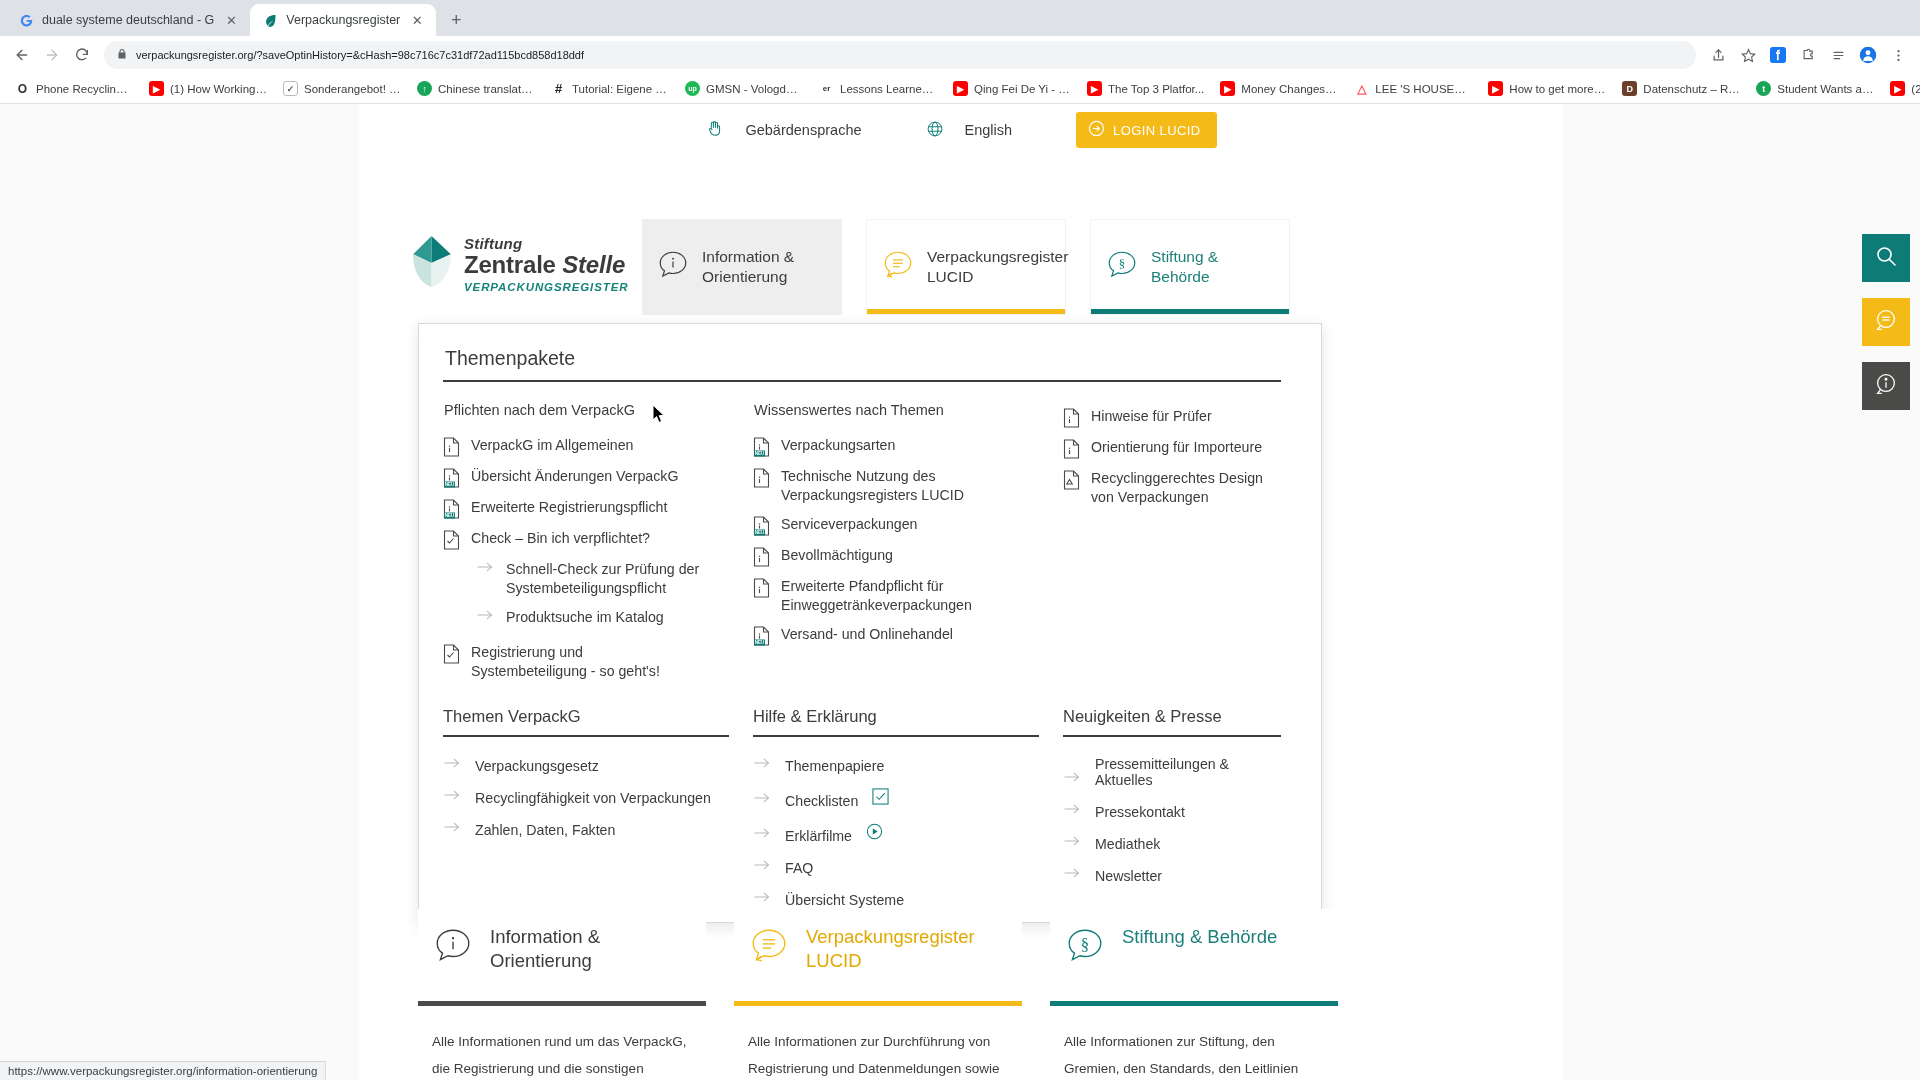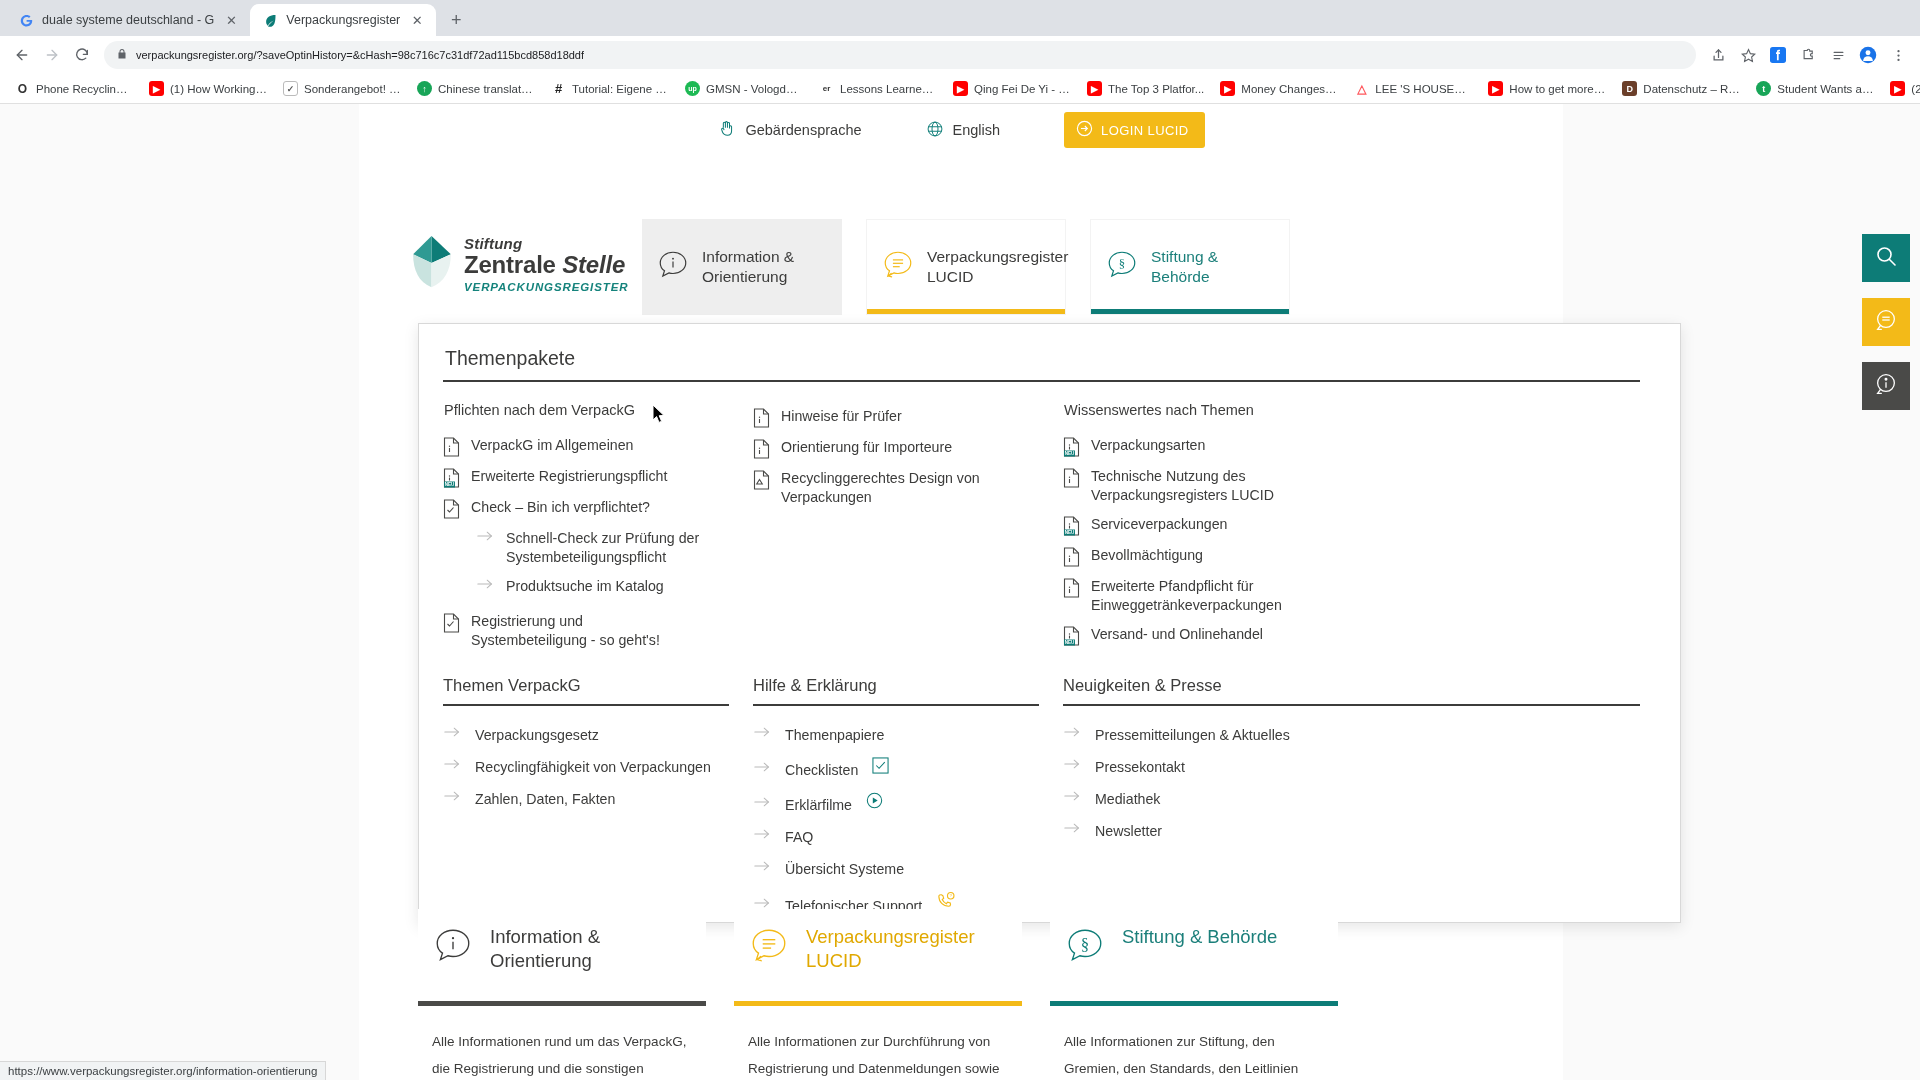--- a/index.html
+++ b/index.html
@@ -91,21 +91,21 @@
   }
   .gutter-l { position:absolute; left:0; top:0; width:359px; height:976px; background:#fafafa; }
   .gutter-r { position:absolute; left:1563px; top:0; width:357px; height:976px; background:#fafafa; }
 
   
   .utilrow {
     position: absolute; left: 359px; top: 8px; width: 1204px;
     display: flex; align-items: center; justify-content: center; gap: 64px;
   }
   .util-item {
-    display: flex; align-items: center; gap: 9px;
+    display: flex; align-items: center; gap: 21px;
     font-size: 14.5px; color: #3c3c3b;
   }
   .util-item svg { flex: none; }
   .login-btn {
     display: flex; align-items: center; gap: 8px;
     background: #f3ba18; color: #ffffff; font-size: 13px;
     padding: 8px 16px 8px 12px; border-radius: 3px;
     letter-spacing: .4px;
   }
 
@@ -129,21 +129,21 @@
   .navtab.t2 { background: #ffffff; border:1px solid #f3f3f3; }
   .navtab.t2 .nt-label { color: #3c3c3b; }
   .navtab.t3 { background: #ffffff; border:1px solid #f3f3f3; }
   .navtab.t3 .nt-label { color: #1b7f7a; }
   .navtab .underline { position: absolute; left: 0; right: 0; bottom: 0; height: 5px; }
   .navtab.t2 .underline { background: #f3ba18; }
   .navtab.t3 .underline { background: #0d7c77; }
 
   
   .mega {
-    position: absolute; left: 418px; top: 219px; width: 1263px; height: 600px;
+    position: absolute; left: 418px; top: 219px; width: 904px; height: 600px;
     background: #ffffff; border: 1px solid #d8d8d8;
     box-shadow: 0 4px 14px rgba(0,0,0,.10);
     padding: 23px 40px 0 24px;
   }
   .mega-title { font-size: 19.5px; color: #3c3c3b; font-weight: 400; padding-left: 2px; }
   .rule { height: 2px; background: #3c3c3b; margin-top: 10px; }
   .rule.thin { height: 1.5px; }
 
   .grid3 { display: grid; grid-template-columns: 310px 310px 1fr; gap: 0 0; }
 
@@ -497,195 +497,208 @@
               <svg class="doc-ico" width="17" height="20" viewBox="0 0 17 20" fill="none" stroke="#4a4a48" stroke-width="1.1">
                     <path d="M1.5 1h9l5 5v13h-14z"></path>
                     <path d="M10.5 1v5h5"></path>
                     <circle cx="6.5" cy="9.3" r=".7" fill="#4a4a48" stroke="none"></circle>
                     <line x1="6.5" y1="11" x2="6.5" y2="15"></line>
                   </svg>
             </span>
             <span class="txt">VerpackG im Allgemeinen</span>
           </div>
 
-
           <div class="lnk">
             <span class="ic">
               <svg class="doc-ico" width="17" height="20" viewBox="0 0 17 20" fill="none" stroke="#4a4a48" stroke-width="1.1">
                     <path d="M1.5 1h9l5 5v13h-14z"></path>
                     <path d="M10.5 1v5h5"></path>
                     <circle cx="6.5" cy="8" r=".7" fill="#4a4a48" stroke="none"></circle>
                     <line x1="6.5" y1="9.6" x2="6.5" y2="12.5"></line>
                     <rect x="1" y="13.5" width="11" height="6" fill="#0d7c77" stroke="none"></rect>
                     <text x="6.5" y="18.3" font-size="4.6" fill="#fff" stroke="none" text-anchor="middle" font-family="Liberation Sans, sans-serif" font-weight="bold">NEU</text>
                   </svg>
             </span>
-            <span class="txt">Erweiterte Registrierungspflicht</span>
-          </div>
-
-          <div class="lnk">
-            <span class="ic">
-              <svg class="doc-ico" width="17" height="20" viewBox="0 0 17 20" fill="none" stroke="#4a4a48" stroke-width="1.1">
-                    <path d="M1.5 1h9l5 5v13h-14z"></path>
-                    <path d="M10.5 1v5h5"></path>
-                    <polyline points="4.5 11 6.5 13 10.5 8.5"></polyline>
-                  </svg>
-            </span>
-            <span class="txt">Check – Bin ich verpflichtet?</span>
-          </div>
-
-          <div class="sub">
-            <span class="ic">
-              <svg width="17" height="14" viewBox="0 0 20 14" fill="none" stroke="#b9b9b9" stroke-width="1.2" stroke-linecap="round">
-                    <line x1="1" y1="7" x2="17" y2="7"></line>
-                    <polyline points="12 2.5 17 7 12 11.5"></polyline>
-                  </svg>
-            </span>
-            <span class="txt">Schnell-Check zur Prüfung der Systembeteiligungspflicht</span>
-          </div>
-          <div class="sub">
-            <span class="ic">
-              <svg width="17" height="14" viewBox="0 0 20 14" fill="none" stroke="#b9b9b9" stroke-width="1.2" stroke-linecap="round">
-                    <line x1="1" y1="7" x2="17" y2="7"></line>
-                    <polyline points="12 2.5 17 7 12 11.5"></polyline>
-                  </svg>
-            </span>
-            <span class="txt">Produktsuche im Katalog</span>
-          </div>
-
-          <div class="lnk" style="margin-top:6px;">
-            <span class="ic">
-              <svg class="doc-ico" width="17" height="20" viewBox="0 0 17 20" fill="none" stroke="#4a4a48" stroke-width="1.1">
-                    <path d="M1.5 1h9l5 5v13h-14z"></path>
-                    <path d="M10.5 1v5h5"></path>
-                    <polyline points="4.5 11 6.5 13 10.5 8.5"></polyline>
-                  </svg>
-            </span>
-            <span class="txt" style="max-width:215px;display:inline-block;">Registrierung und Systembeteiligung - so geht's!</span>
-          </div>
-        </div>
-
-        <div>
-          <div class="colhead"></div>
-
-          <div class="lnk">
-            <span class="ic">
-              <svg class="doc-ico" width="17" height="20" viewBox="0 0 17 20" fill="none" stroke="#4a4a48" stroke-width="1.1">
-                    <path d="M1.5 1h9l5 5v13h-14z"></path>
-                    <path d="M10.5 1v5h5"></path>
-                    <circle cx="6.5" cy="9.3" r=".7" fill="#4a4a48" stroke="none"></circle>
-                    <line x1="6.5" y1="11" x2="6.5" y2="15"></line>
-                  </svg>
-            </span>
-            <span class="txt">Hinweise für Prüfer</span>
-          </div>
-
-          <div class="lnk">
-            <span class="ic">
-              <svg class="doc-ico" width="17" height="20" viewBox="0 0 17 20" fill="none" stroke="#4a4a48" stroke-width="1.1">
-                    <path d="M1.5 1h9l5 5v13h-14z"></path>
-                    <path d="M10.5 1v5h5"></path>
-                    <circle cx="6.5" cy="9.3" r=".7" fill="#4a4a48" stroke="none"></circle>
-                    <line x1="6.5" y1="11" x2="6.5" y2="15"></line>
-                  </svg>
-            </span>
-            <span class="txt">Orientierung für Importeure</span>
-          </div>
-
-          <div class="lnk">
-            <span class="ic">
-              <svg class="doc-ico" width="17" height="20" viewBox="0 0 17 20" fill="none" stroke="#4a4a48" stroke-width="1.1">
-                    <path d="M1.5 1h9l5 5v13h-14z"></path>
-                    <path d="M10.5 1v5h5"></path>
-                    <path d="M6.5 9.5 L9.3 14 L3.7 14 Z"></path>
-                  </svg>
-            </span>
-            <span class="txt" style="max-width:200px;display:inline-block;">Recyclinggerechtes Design von Verpackungen</span>
-          </div>
-        </div>
-
-        <div>
-          <div class="colhead">Wissenswertes nach Themen</div>
+            <span class="txt">Übersicht Änderungen VerpackG</span>
+          </div>
 
           <div class="lnk">
             <span class="ic">
               <svg class="doc-ico" width="17" height="20" viewBox="0 0 17 20" fill="none" stroke="#4a4a48" stroke-width="1.1">
                     <path d="M1.5 1h9l5 5v13h-14z"></path>
                     <path d="M10.5 1v5h5"></path>
                     <circle cx="6.5" cy="8" r=".7" fill="#4a4a48" stroke="none"></circle>
                     <line x1="6.5" y1="9.6" x2="6.5" y2="12.5"></line>
                     <rect x="1" y="13.5" width="11" height="6" fill="#0d7c77" stroke="none"></rect>
                     <text x="6.5" y="18.3" font-size="4.6" fill="#fff" stroke="none" text-anchor="middle" font-family="Liberation Sans, sans-serif" font-weight="bold">NEU</text>
                   </svg>
             </span>
-            <span class="txt">Verpackungsarten</span>
-          </div>
-
-          <div class="lnk">
-            <span class="ic">
-              <svg class="doc-ico" width="17" height="20" viewBox="0 0 17 20" fill="none" stroke="#4a4a48" stroke-width="1.1">
-                    <path d="M1.5 1h9l5 5v13h-14z"></path>
-                    <path d="M10.5 1v5h5"></path>
-                    <circle cx="6.5" cy="9.3" r=".7" fill="#4a4a48" stroke="none"></circle>
-                    <line x1="6.5" y1="11" x2="6.5" y2="15"></line>
-                  </svg>
-            </span>
-            <span class="txt" style="max-width:195px;display:inline-block;">Technische Nutzung des Verpackungsregisters LUCID</span>
-          </div>
+            <span class="txt">Erweiterte Registrierungspflicht</span>
+          </div>
+
+          <div class="lnk">
+            <span class="ic">
+              <svg class="doc-ico" width="17" height="20" viewBox="0 0 17 20" fill="none" stroke="#4a4a48" stroke-width="1.1">
+                    <path d="M1.5 1h9l5 5v13h-14z"></path>
+                    <path d="M10.5 1v5h5"></path>
+                    <polyline points="4.5 11 6.5 13 10.5 8.5"></polyline>
+                  </svg>
+            </span>
+            <span class="txt">Check – Bin ich verpflichtet?</span>
+          </div>
+
+          <div class="sub">
+            <span class="ic">
+              <svg width="17" height="14" viewBox="0 0 20 14" fill="none" stroke="#b9b9b9" stroke-width="1.2" stroke-linecap="round">
+                    <line x1="1" y1="7" x2="17" y2="7"></line>
+                    <polyline points="12 2.5 17 7 12 11.5"></polyline>
+                  </svg>
+            </span>
+            <span class="txt">Schnell-Check zur Prüfung der Systembeteiligungspflicht</span>
+          </div>
+          <div class="sub">
+            <span class="ic">
+              <svg width="17" height="14" viewBox="0 0 20 14" fill="none" stroke="#b9b9b9" stroke-width="1.2" stroke-linecap="round">
+                    <line x1="1" y1="7" x2="17" y2="7"></line>
+                    <polyline points="12 2.5 17 7 12 11.5"></polyline>
+                  </svg>
+            </span>
+            <span class="txt">Produktsuche im Katalog</span>
+          </div>
+
+          <div class="lnk" style="margin-top:6px;">
+            <span class="ic">
+              <svg class="doc-ico" width="17" height="20" viewBox="0 0 17 20" fill="none" stroke="#4a4a48" stroke-width="1.1">
+                    <path d="M1.5 1h9l5 5v13h-14z"></path>
+                    <path d="M10.5 1v5h5"></path>
+                    <polyline points="4.5 11 6.5 13 10.5 8.5"></polyline>
+                  </svg>
+            </span>
+            <span class="txt" style="max-width:215px;display:inline-block;">Registrierung und Systembeteiligung - so geht's!</span>
+          </div>
+        </div>
+
+        <div>
+          <div class="colhead">Wissenswertes nach Themen</div>
 
           <div class="lnk">
             <span class="ic">
               <svg class="doc-ico" width="17" height="20" viewBox="0 0 17 20" fill="none" stroke="#4a4a48" stroke-width="1.1">
                     <path d="M1.5 1h9l5 5v13h-14z"></path>
                     <path d="M10.5 1v5h5"></path>
                     <circle cx="6.5" cy="8" r=".7" fill="#4a4a48" stroke="none"></circle>
                     <line x1="6.5" y1="9.6" x2="6.5" y2="12.5"></line>
                     <rect x="1" y="13.5" width="11" height="6" fill="#0d7c77" stroke="none"></rect>
                     <text x="6.5" y="18.3" font-size="4.6" fill="#fff" stroke="none" text-anchor="middle" font-family="Liberation Sans, sans-serif" font-weight="bold">NEU</text>
                   </svg>
             </span>
-            <span class="txt">Serviceverpackungen</span>
+            <span class="txt">Verpackungsarten</span>
           </div>
 
           <div class="lnk">
             <span class="ic">
               <svg class="doc-ico" width="17" height="20" viewBox="0 0 17 20" fill="none" stroke="#4a4a48" stroke-width="1.1">
                     <path d="M1.5 1h9l5 5v13h-14z"></path>
                     <path d="M10.5 1v5h5"></path>
                     <circle cx="6.5" cy="9.3" r=".7" fill="#4a4a48" stroke="none"></circle>
                     <line x1="6.5" y1="11" x2="6.5" y2="15"></line>
                   </svg>
             </span>
-            <span class="txt">Bevollmächtigung</span>
-          </div>
-
-          <div class="lnk">
-            <span class="ic">
-              <svg class="doc-ico" width="17" height="20" viewBox="0 0 17 20" fill="none" stroke="#4a4a48" stroke-width="1.1">
-                    <path d="M1.5 1h9l5 5v13h-14z"></path>
-                    <path d="M10.5 1v5h5"></path>
-                    <circle cx="6.5" cy="9.3" r=".7" fill="#4a4a48" stroke="none"></circle>
-                    <line x1="6.5" y1="11" x2="6.5" y2="15"></line>
-                  </svg>
-            </span>
-            <span class="txt" style="max-width:195px;display:inline-block;">Erweiterte Pfandpflicht für Einweggetränkeverpackungen</span>
+            <span class="txt" style="max-width:195px;display:inline-block;">Technische Nutzung des Verpackungsregisters LUCID</span>
           </div>
 
           <div class="lnk">
             <span class="ic">
               <svg class="doc-ico" width="17" height="20" viewBox="0 0 17 20" fill="none" stroke="#4a4a48" stroke-width="1.1">
                     <path d="M1.5 1h9l5 5v13h-14z"></path>
                     <path d="M10.5 1v5h5"></path>
                     <circle cx="6.5" cy="8" r=".7" fill="#4a4a48" stroke="none"></circle>
                     <line x1="6.5" y1="9.6" x2="6.5" y2="12.5"></line>
                     <rect x="1" y="13.5" width="11" height="6" fill="#0d7c77" stroke="none"></rect>
                     <text x="6.5" y="18.3" font-size="4.6" fill="#fff" stroke="none" text-anchor="middle" font-family="Liberation Sans, sans-serif" font-weight="bold">NEU</text>
                   </svg>
             </span>
+            <span class="txt">Serviceverpackungen</span>
+          </div>
+
+          <div class="lnk">
+            <span class="ic">
+              <svg class="doc-ico" width="17" height="20" viewBox="0 0 17 20" fill="none" stroke="#4a4a48" stroke-width="1.1">
+                    <path d="M1.5 1h9l5 5v13h-14z"></path>
+                    <path d="M10.5 1v5h5"></path>
+                    <circle cx="6.5" cy="9.3" r=".7" fill="#4a4a48" stroke="none"></circle>
+                    <line x1="6.5" y1="11" x2="6.5" y2="15"></line>
+                  </svg>
+            </span>
+            <span class="txt">Bevollmächtigung</span>
+          </div>
+
+          <div class="lnk">
+            <span class="ic">
+              <svg class="doc-ico" width="17" height="20" viewBox="0 0 17 20" fill="none" stroke="#4a4a48" stroke-width="1.1">
+                    <path d="M1.5 1h9l5 5v13h-14z"></path>
+                    <path d="M10.5 1v5h5"></path>
+                    <circle cx="6.5" cy="9.3" r=".7" fill="#4a4a48" stroke="none"></circle>
+                    <line x1="6.5" y1="11" x2="6.5" y2="15"></line>
+                  </svg>
+            </span>
+            <span class="txt" style="max-width:195px;display:inline-block;">Erweiterte Pfandpflicht für Einweggetränkeverpackungen</span>
+          </div>
+
+          <div class="lnk">
+            <span class="ic">
+              <svg class="doc-ico" width="17" height="20" viewBox="0 0 17 20" fill="none" stroke="#4a4a48" stroke-width="1.1">
+                    <path d="M1.5 1h9l5 5v13h-14z"></path>
+                    <path d="M10.5 1v5h5"></path>
+                    <circle cx="6.5" cy="8" r=".7" fill="#4a4a48" stroke="none"></circle>
+                    <line x1="6.5" y1="9.6" x2="6.5" y2="12.5"></line>
+                    <rect x="1" y="13.5" width="11" height="6" fill="#0d7c77" stroke="none"></rect>
+                    <text x="6.5" y="18.3" font-size="4.6" fill="#fff" stroke="none" text-anchor="middle" font-family="Liberation Sans, sans-serif" font-weight="bold">NEU</text>
+                  </svg>
+            </span>
             <span class="txt">Versand- und Onlinehandel</span>
+          </div>
+        </div>
+
+        <div>
+          <div class="colhead"></div>
+
+          <div class="lnk">
+            <span class="ic">
+              <svg class="doc-ico" width="17" height="20" viewBox="0 0 17 20" fill="none" stroke="#4a4a48" stroke-width="1.1">
+                    <path d="M1.5 1h9l5 5v13h-14z"></path>
+                    <path d="M10.5 1v5h5"></path>
+                    <circle cx="6.5" cy="9.3" r=".7" fill="#4a4a48" stroke="none"></circle>
+                    <line x1="6.5" y1="11" x2="6.5" y2="15"></line>
+                  </svg>
+            </span>
+            <span class="txt">Hinweise für Prüfer</span>
+          </div>
+
+          <div class="lnk">
+            <span class="ic">
+              <svg class="doc-ico" width="17" height="20" viewBox="0 0 17 20" fill="none" stroke="#4a4a48" stroke-width="1.1">
+                    <path d="M1.5 1h9l5 5v13h-14z"></path>
+                    <path d="M10.5 1v5h5"></path>
+                    <circle cx="6.5" cy="9.3" r=".7" fill="#4a4a48" stroke="none"></circle>
+                    <line x1="6.5" y1="11" x2="6.5" y2="15"></line>
+                  </svg>
+            </span>
+            <span class="txt">Orientierung für Importeure</span>
+          </div>
+
+          <div class="lnk">
+            <span class="ic">
+              <svg class="doc-ico" width="17" height="20" viewBox="0 0 17 20" fill="none" stroke="#4a4a48" stroke-width="1.1">
+                    <path d="M1.5 1h9l5 5v13h-14z"></path>
+                    <path d="M10.5 1v5h5"></path>
+                    <path d="M6.5 9.5 L9.3 14 L3.7 14 Z"></path>
+                  </svg>
+            </span>
+            <span class="txt" style="max-width:200px;display:inline-block;">Recyclinggerechtes Design von Verpackungen</span>
           </div>
         </div>
       </div>
 
       <div class="grid3 sec2">
 
         <div style="padding-right:24px;">
           <div class="sec2-title">Themen VerpackG</div>
           <div class="rule thin" style="margin-top:9px;"></div>
           <div style="margin-top:12px;">

